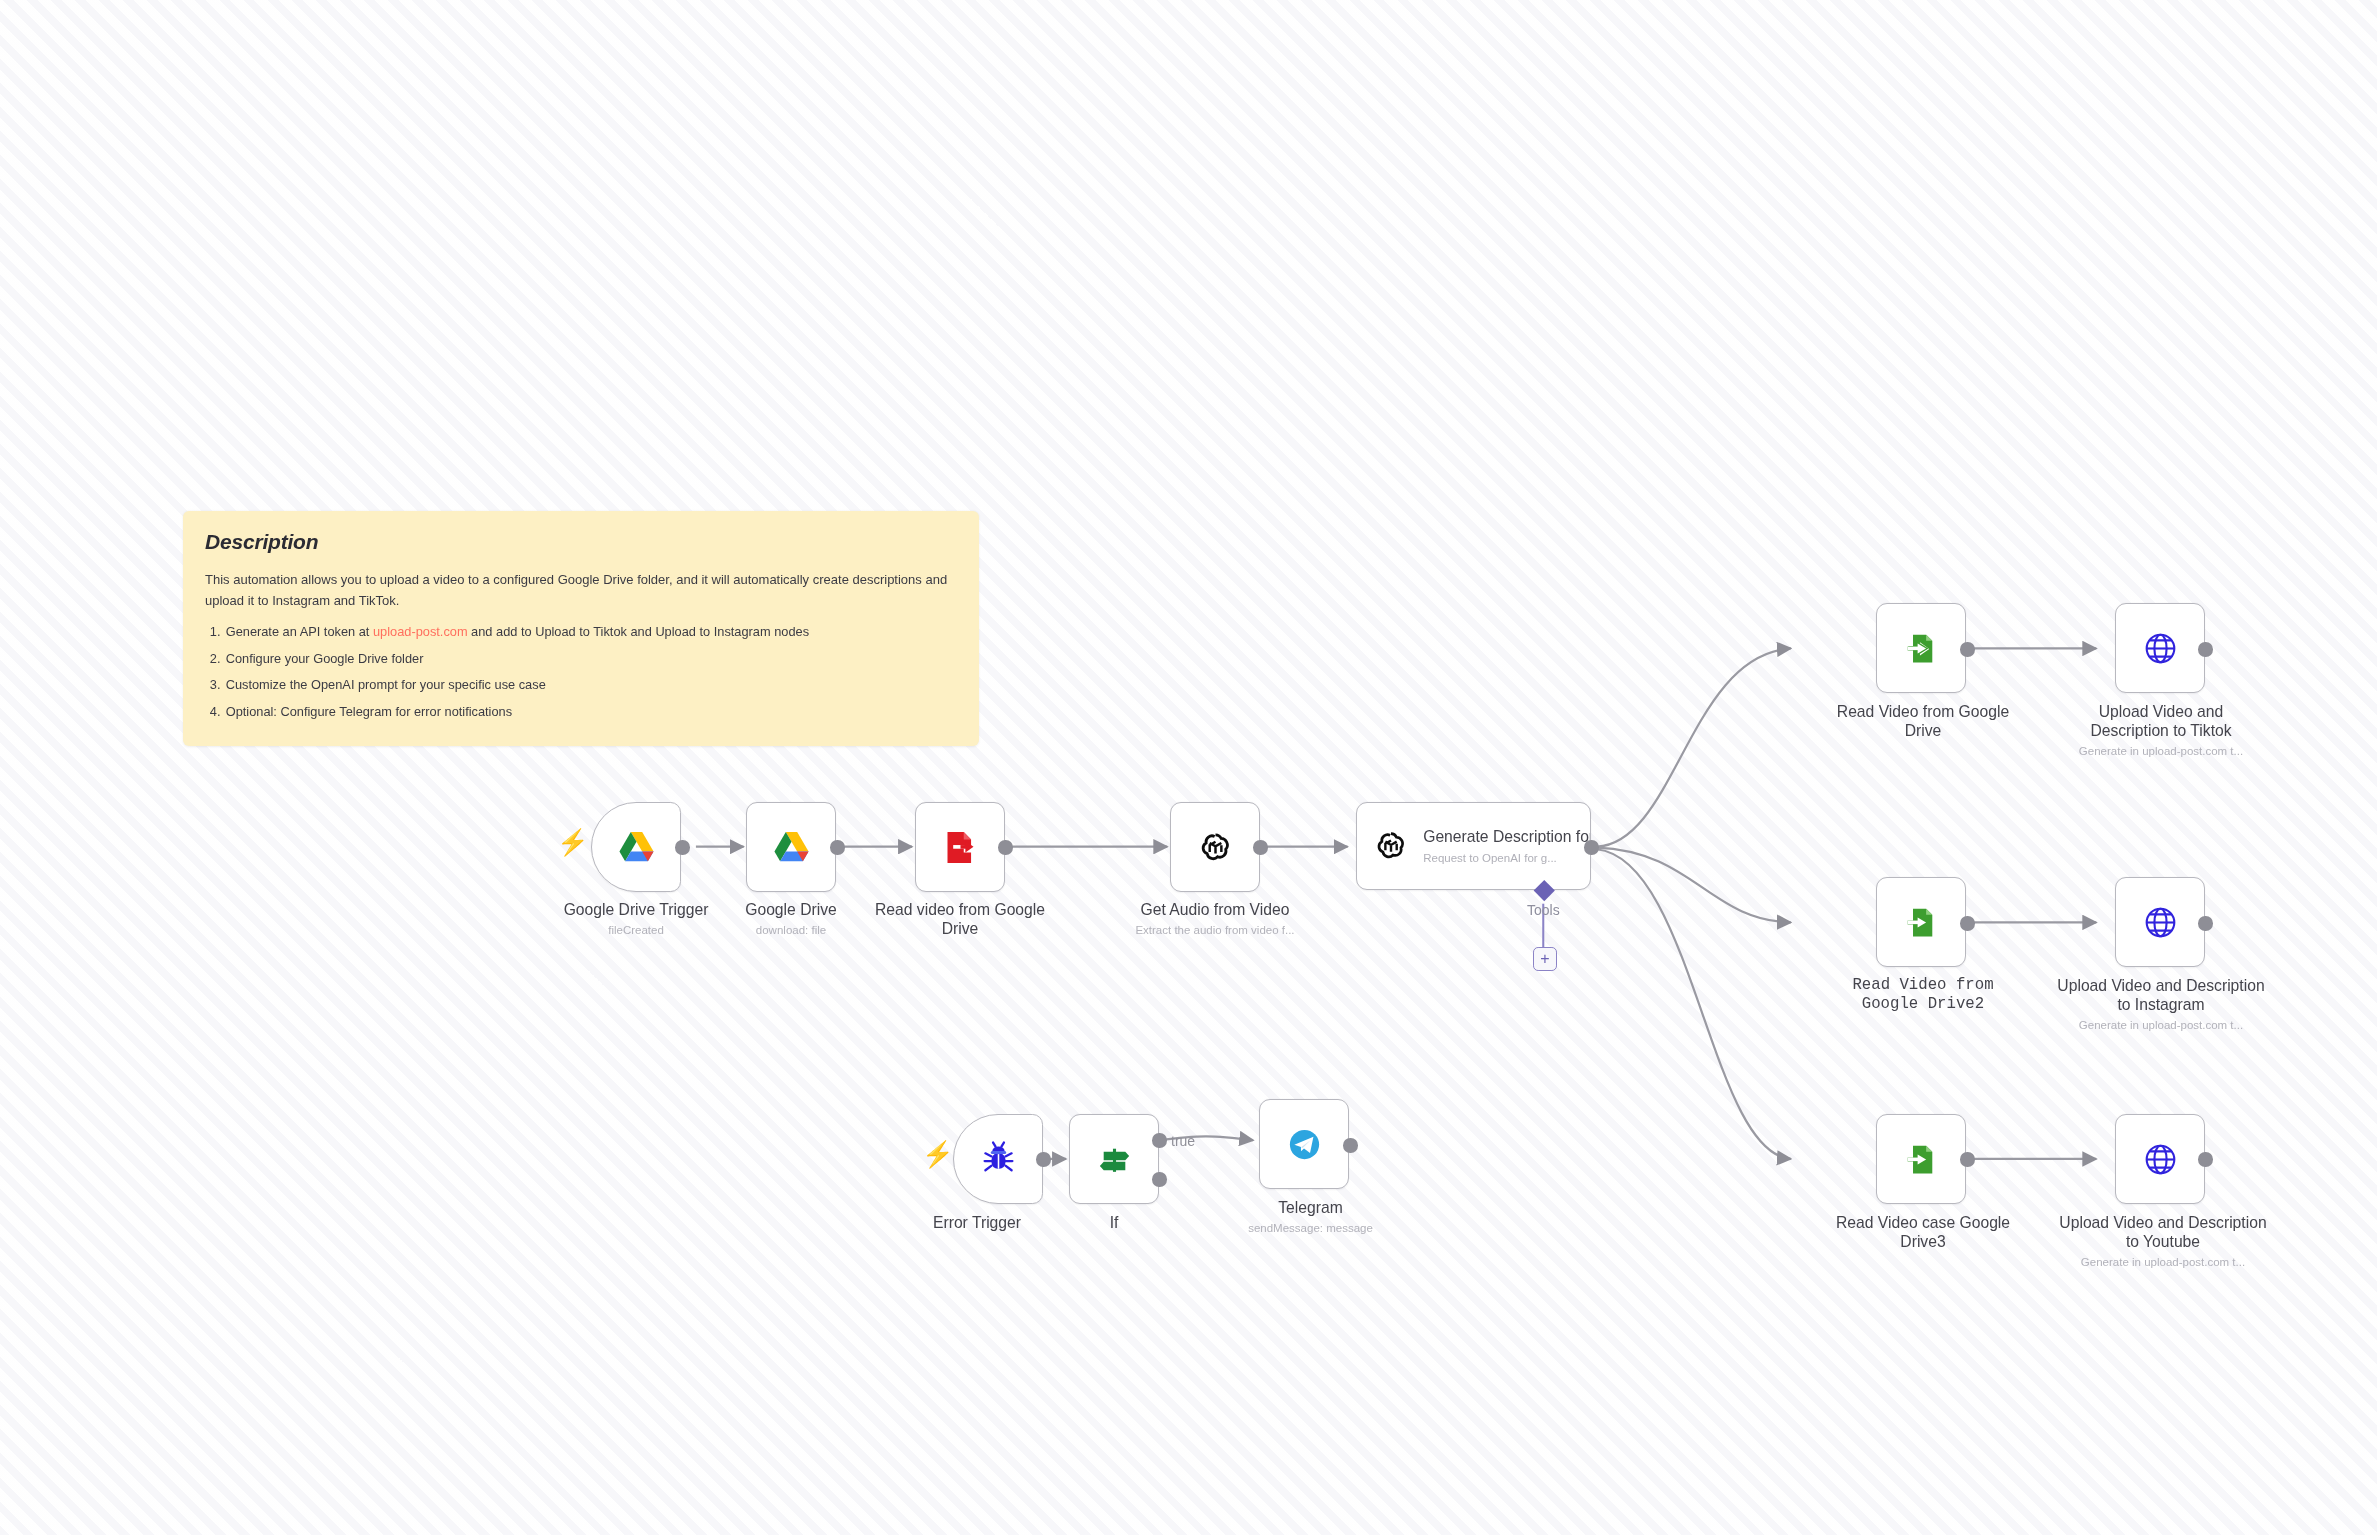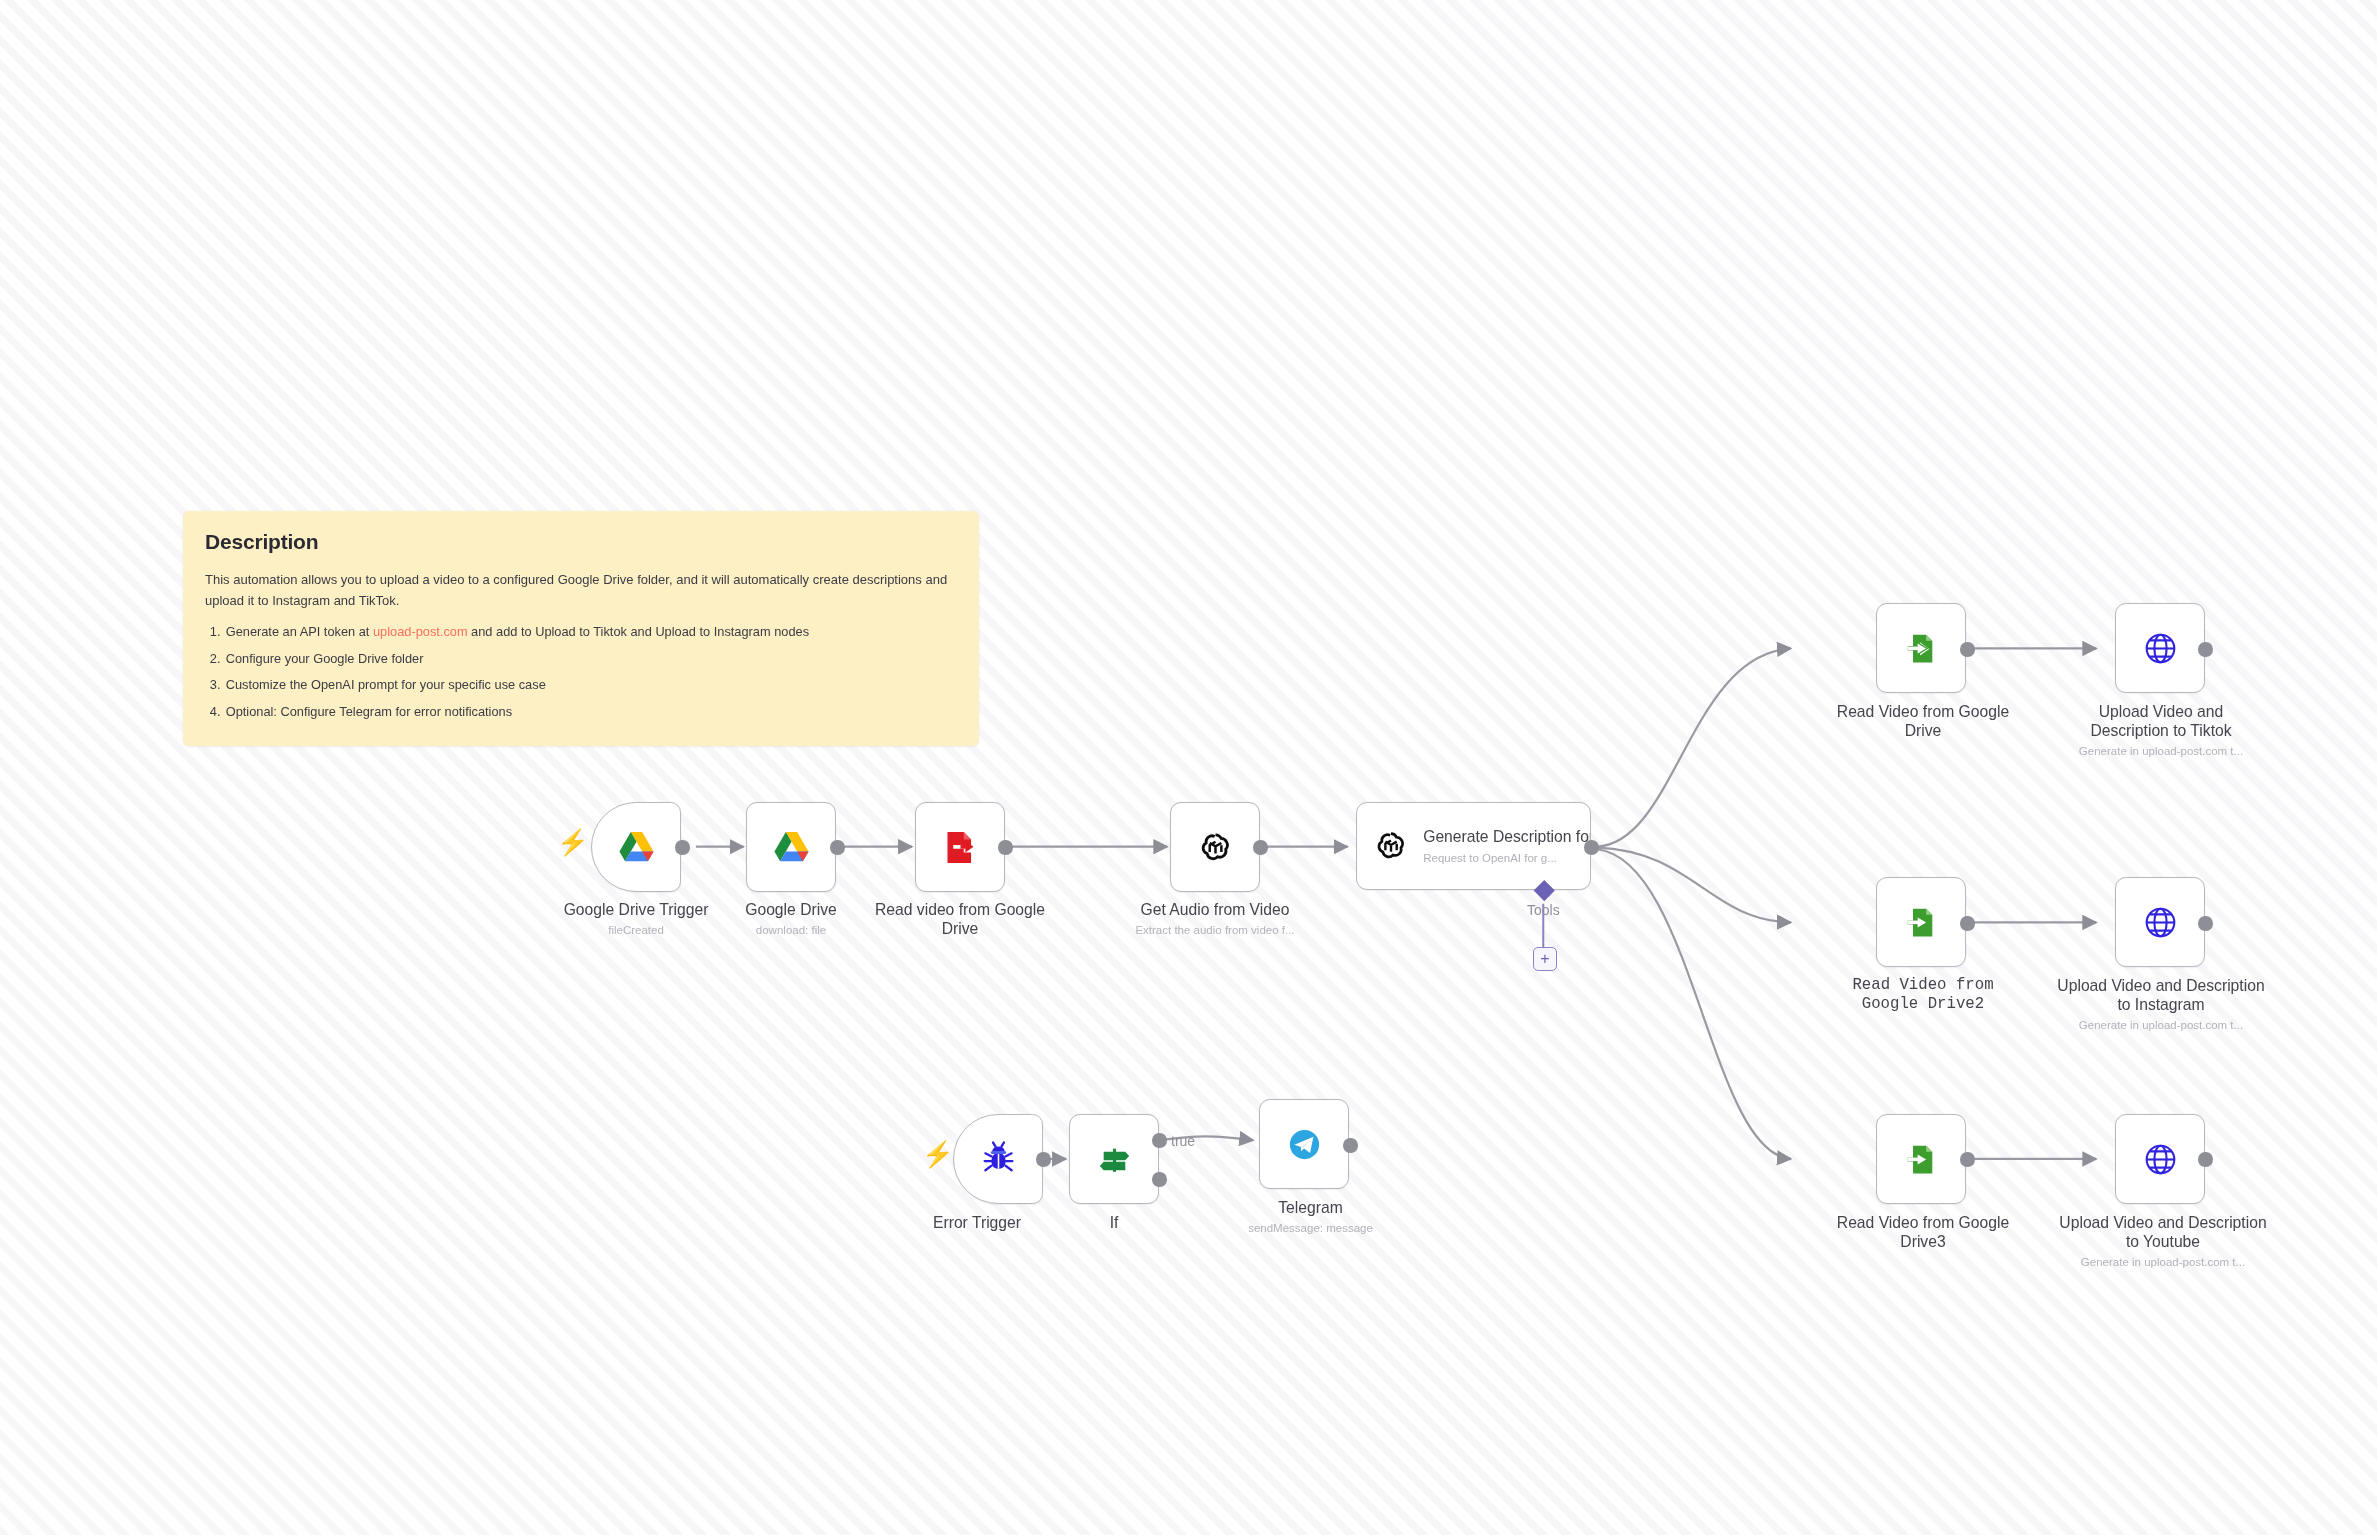--- a/index.html
+++ b/index.html
@@ -17,21 +17,21 @@
   svg.edges{position:absolute;left:0;top:0;width:2377px;height:1536px;overflow:visible;pointer-events:none;}
 
   
   .sticky{
     position:absolute;left:183px;top:511px;width:796px;height:235px;
     background:#fdf0c4;border-radius:6px;
     box-shadow:0 0.9px 2.6px rgba(0,0,0,.07);
     padding:19px 22px 0 22px;box-sizing:border-box;
   }
   .sticky h2{
-    font-size:21px;color:#2b2b33;margin:0 0 14.5px 0;font-weight:bold;letter-spacing:-0.2px;
+    font-size:21px;color:#2b2b33;margin:0 0 14.5px 0;font-weight:bold;letter-spacing:-0.2px;font-style:italic;
   }
   .sticky h2.second{margin-top:29px;}
   .sticky p{font-size:13px;line-height:1.62;color:#3b3b44;margin:0;max-width:766px;}
   .sticky ol{margin:8.5px 0 0 0;padding-left:19px;font-size:12.8px;color:#3b3b44;line-height:2.07;}
   .sticky ol li{padding-left:1.7px;}
   .sticky a{color:#ff6f5e;text-decoration:none;}
 
   
   .node{position:absolute;box-sizing:border-box;
     background:#fff;border:1.7px solid #b8b8bf;border-radius:11px;
@@ -273,21 +273,21 @@
         <path d="M30 6 l8 8 h-8 z" fill="#8fd07f"></path>
         <rect x="6" y="21.5" width="16" height="5" fill="#3d9e2f"></rect>
         <polygon points="21,16.5 33,24 21,31.5" fill="#3d9e2f"></polygon>
         <rect x="6" y="21.5" width="14" height="4.6" fill="#ffffff"></rect>
         <polygon points="19,17.5 30,24 19,30.5" fill="#ffffff"></polygon>
       </svg>
     </span>
   </div>
   <div class="dot" style="left:1960px;top:1152px;"></div>
   <div class="caption" style="left:1821px;top:1213px;width:204px;">
-    <div class="title">Read Video from Google Drive3</div>
+    <div class="title">Read Video case Google Drive3</div>
   </div>
 
   <div class="node square" style="left:2115px;top:1114px;">
     <span class="glyph">
       <svg viewBox="0 0 48 48" width="39" height="39">
         <circle cx="24" cy="24" r="17" fill="none" stroke="#3023dd" stroke-width="2.6"></circle>
         <ellipse cx="24" cy="24" rx="7.5" ry="17" fill="none" stroke="#3023dd" stroke-width="2.6"></ellipse>
         <line x1="7" y1="24" x2="41" y2="24" stroke="#3023dd" stroke-width="2.6"></line>
         <path d="M10.5 14 h27 M10.5 34 h27" fill="none" stroke="#3023dd" stroke-width="2.6"></path>
       </svg>

